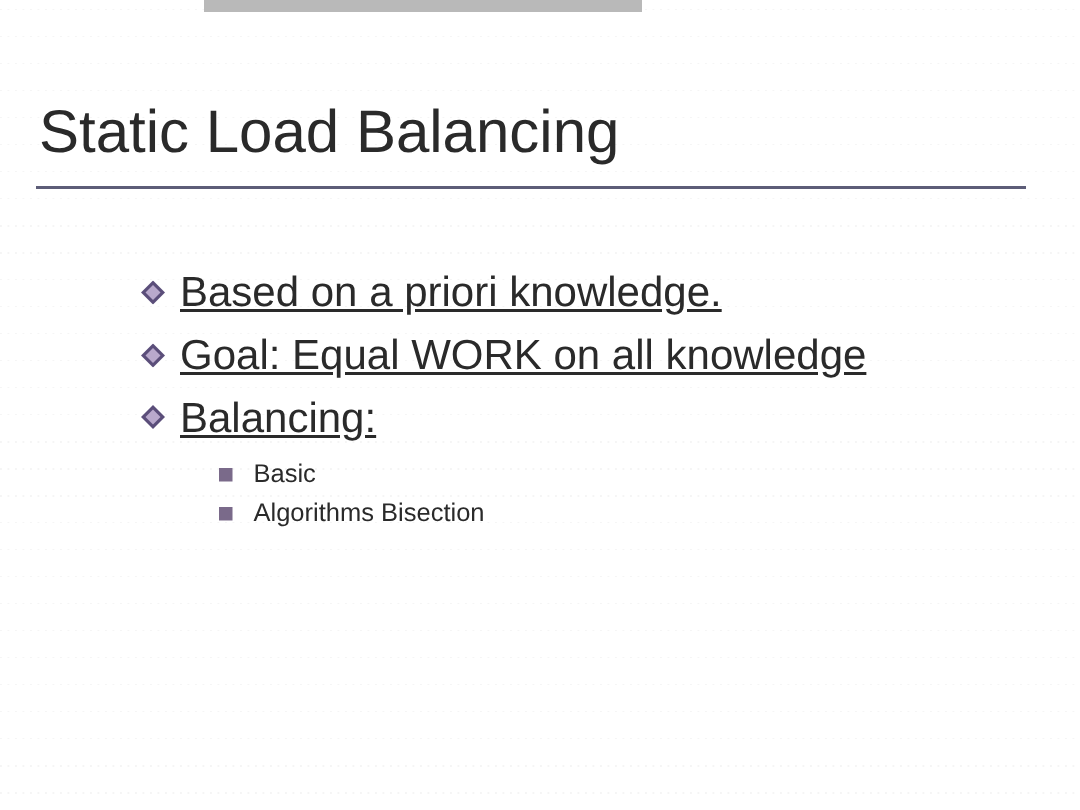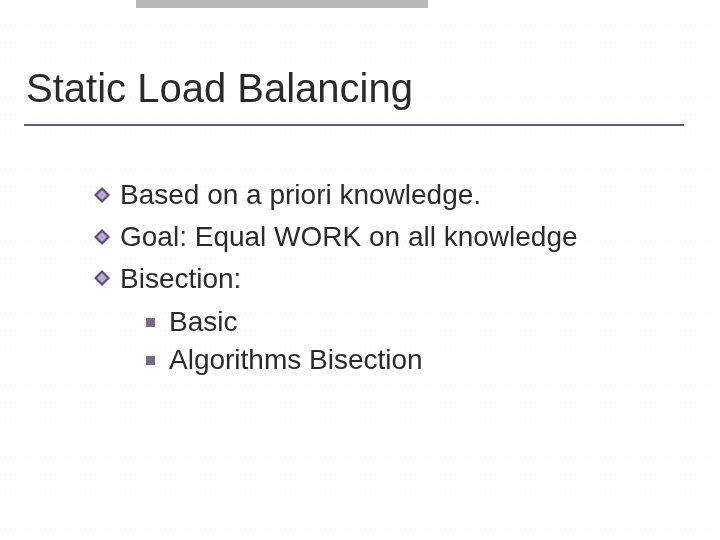--- a/index.html
+++ b/index.html
@@ -83,41 +83,42 @@
     margin-bottom: 4px;
   }
   .bullet-row .diamond {
     flex: 0 0 auto;
     margin-right: 10px;
   }
   .bullet-text {
     font-size: 28px;
     color: #2a2a2a;
     line-height: 1.35;
+    text-decoration: underline;
   }
 
   .sub-list {
     position: absolute;
     left: 146px;
     top: 306px;
   }
   .sub-row {
     display: flex;
     align-items: center;
     margin-bottom: 6px;
   }
   .sub-square {
     width: 9px;
     height: 9px;
     background: #7a6a8a;
     margin-right: 14px;
     flex: 0 0 auto;
   }
   .sub-text {
-    font-size: 28px;
+    font-size: 17px;
     color: #2a2a2a;
   }
 
   .diamond svg { display: block; }
 </style>
 </head>
 <body>
 
 <div class="dotted-bg"></div>
 <div class="top-shadow"></div>
@@ -148,21 +149,21 @@
       </span>
       <span class="bullet-text">Goal: Equal WORK on all knowledge</span>
     </div>
     <div class="bullet-row">
       <span class="diamond">
         <svg width="16" height="16" viewBox="0 0 16 16">
           <rect x="8" y="0" width="11.3" height="11.3" transform="rotate(45 8 0)" fill="#5b4e7a"></rect>
           <rect x="8" y="3" width="7.07" height="7.07" transform="rotate(45 8 3)" fill="#b9a9cc"></rect>
         </svg>
       </span>
-      <span class="bullet-text">Bisection:</span>
+      <span class="bullet-text">Balancing:</span>
     </div>
   </div>
 
   <div class="sub-list">
     <div class="sub-row">
       <span class="sub-square"></span>
       <span class="sub-text">Basic</span>
     </div>
     <div class="sub-row">
       <span class="sub-square"></span>

